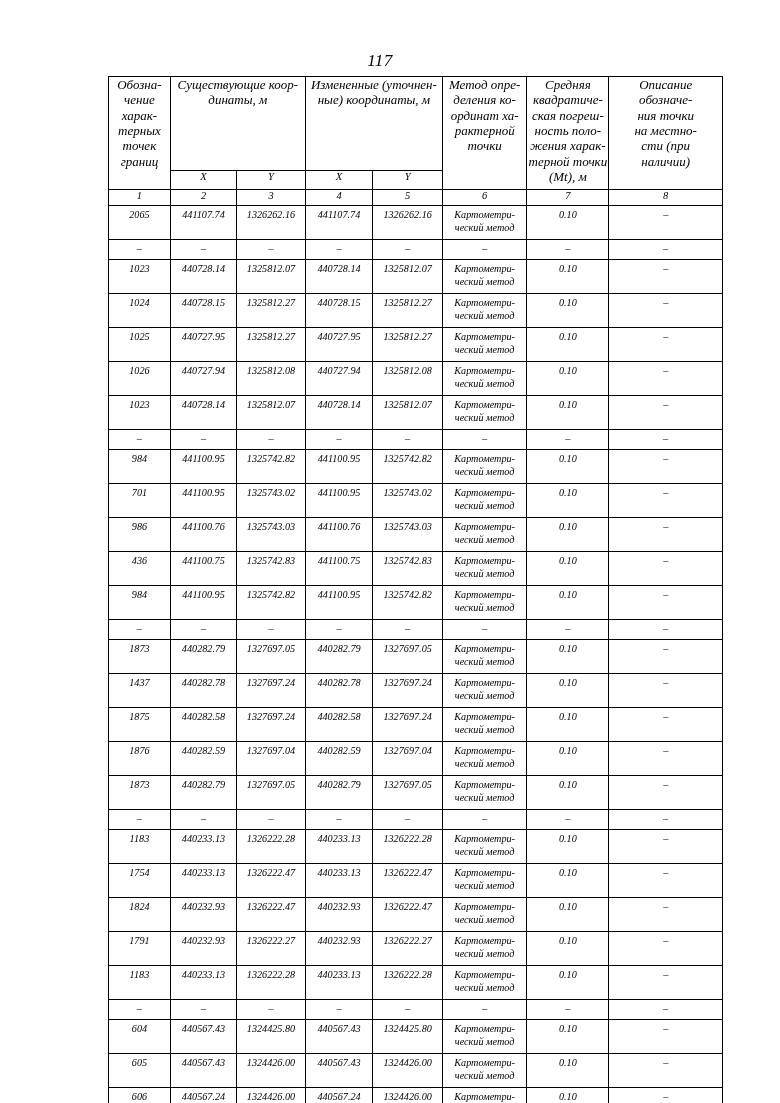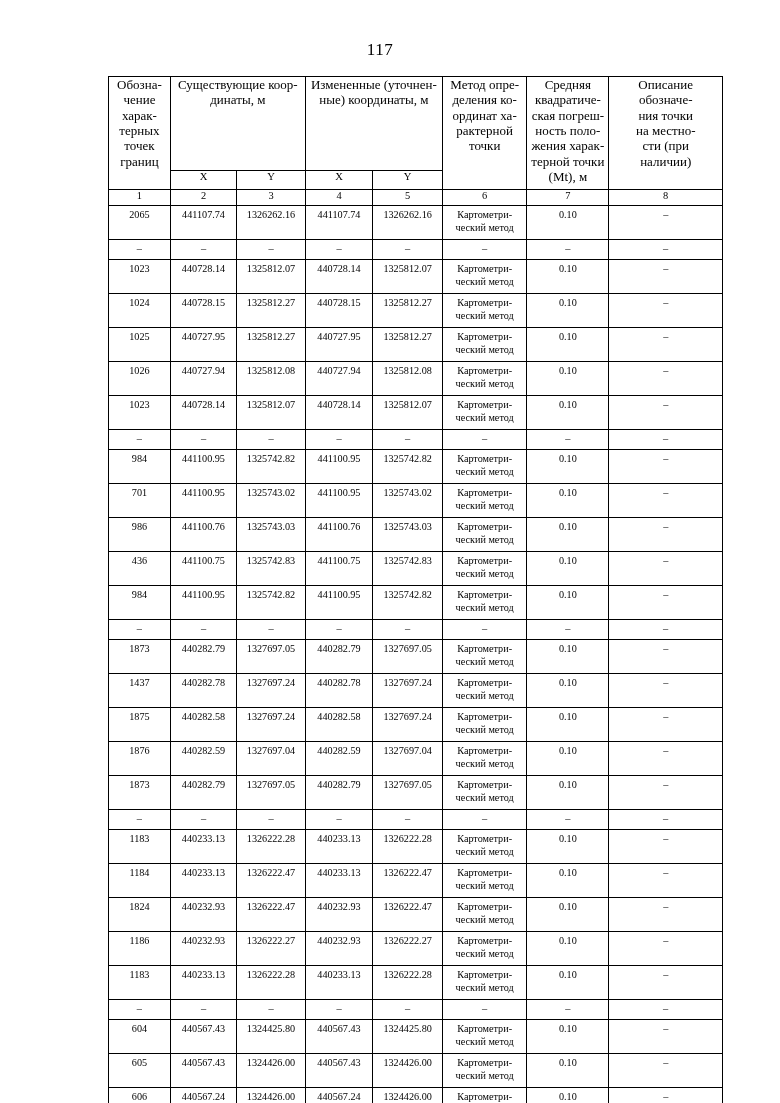--- a/index.html
+++ b/index.html
@@ -12,22 +12,23 @@
     height: 1103px;
     font-family: "Liberation Serif", "DejaVu Serif", serif;
     color: #000000;
     position: relative;
     overflow: hidden;
   }
   .page {
     width: 760px;
     height: 1103px;
     box-sizing: border-box;
-    padding: 1px;
+    padding: 12px;
     position: relative;
+    font-style: italic;
   }
   .page-number {
     text-align: center;
     font-size: 17px;
     line-height: 1;
     padding-top: 40px;
     padding-bottom: 0;
     letter-spacing: 0.5px;
   }
   .table-wrap {
@@ -349,41 +350,41 @@
             <td>1183</td>
             <td>440233.13</td>
             <td>1326222.28</td>
             <td>440233.13</td>
             <td>1326222.28</td>
             <td class="method">Картометри-<br>ческий метод</td>
             <td>0.10</td>
             <td>–</td>
           </tr>
           <tr class="data">
-            <td>1184</td>
+            <td>1754</td>
             <td>440233.13</td>
             <td>1326222.47</td>
             <td>440233.13</td>
             <td>1326222.47</td>
             <td class="method">Картометри-<br>ческий метод</td>
             <td>0.10</td>
             <td>–</td>
           </tr>
           <tr class="data">
             <td>1824</td>
             <td>440232.93</td>
             <td>1326222.47</td>
             <td>440232.93</td>
             <td>1326222.47</td>
             <td class="method">Картометри-<br>ческий метод</td>
             <td>0.10</td>
             <td>–</td>
           </tr>
           <tr class="data">
-            <td>1186</td>
+            <td>1791</td>
             <td>440232.93</td>
             <td>1326222.27</td>
             <td>440232.93</td>
             <td>1326222.27</td>
             <td class="method">Картометри-<br>ческий метод</td>
             <td>0.10</td>
             <td>–</td>
           </tr>
           <tr class="data">
             <td>1183</td>

